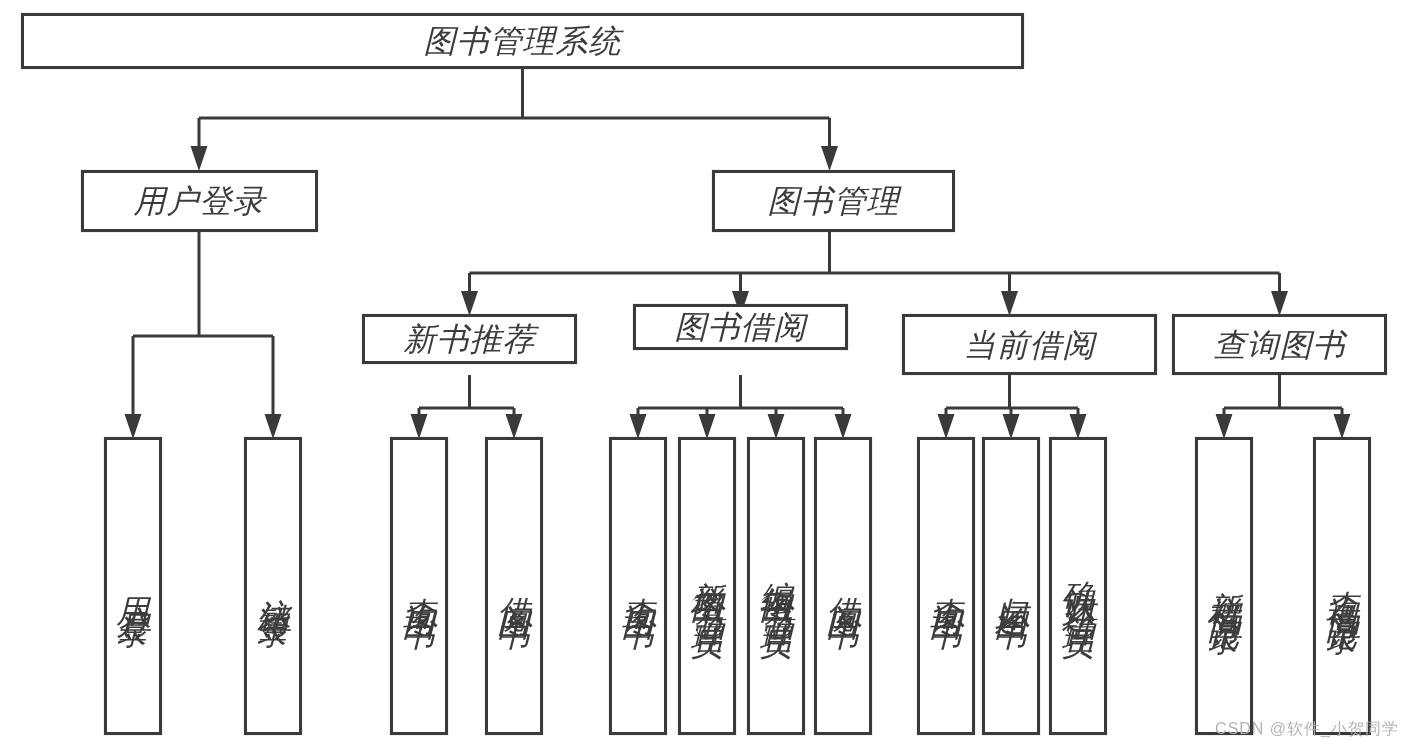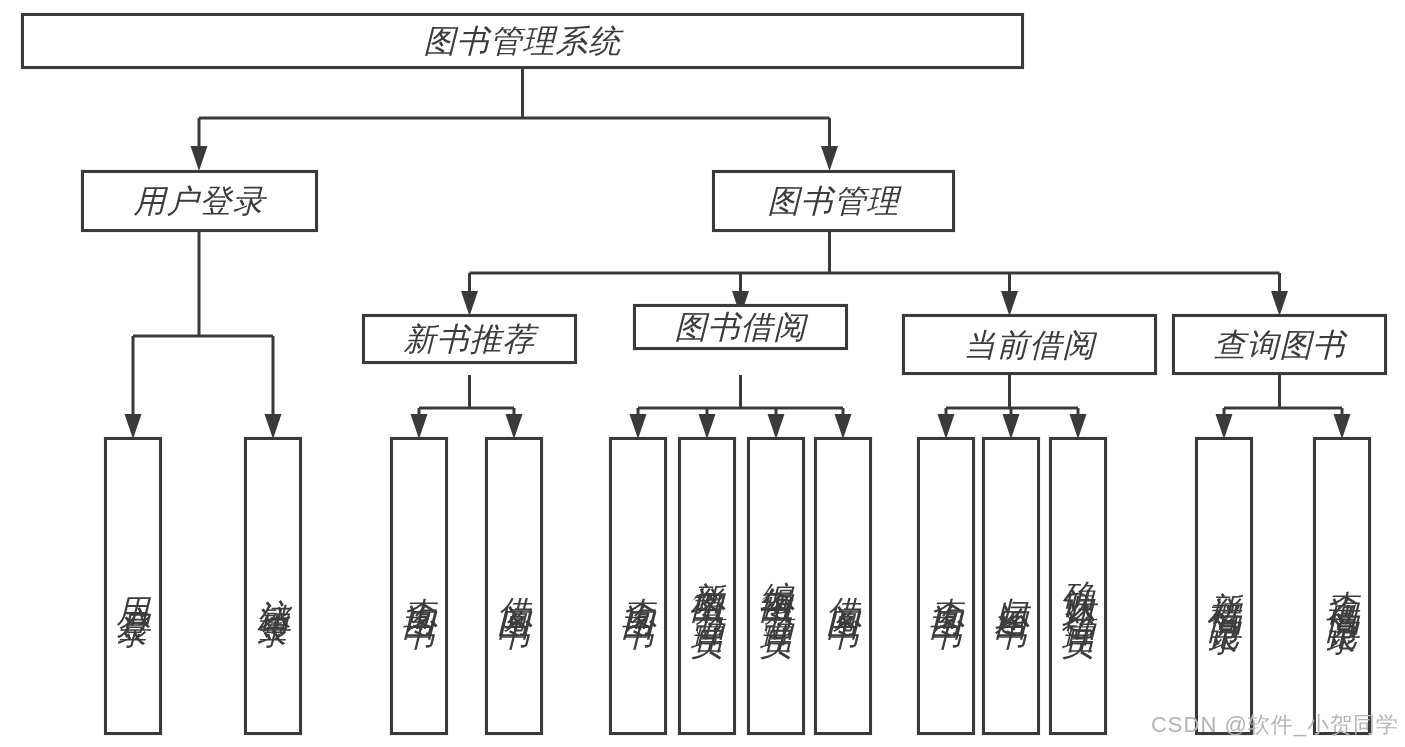--- a/index.html
+++ b/index.html
@@ -54,21 +54,21 @@
     writing-mode: vertical-rl;
     text-orientation: mixed;
     letter-spacing: 7px;
     white-space: nowrap;
   }
 
   .watermark {
     position: absolute;
     right: 6px;
     bottom: 7px;
-    font-size: 22px;
+    font-size: 16px;
     letter-spacing: 1px;
     color: var(--watermark);
     z-index: 5;
     white-space: nowrap;
   }
 </style>
 </head>
 <body>
 
 <div class="canvas">

